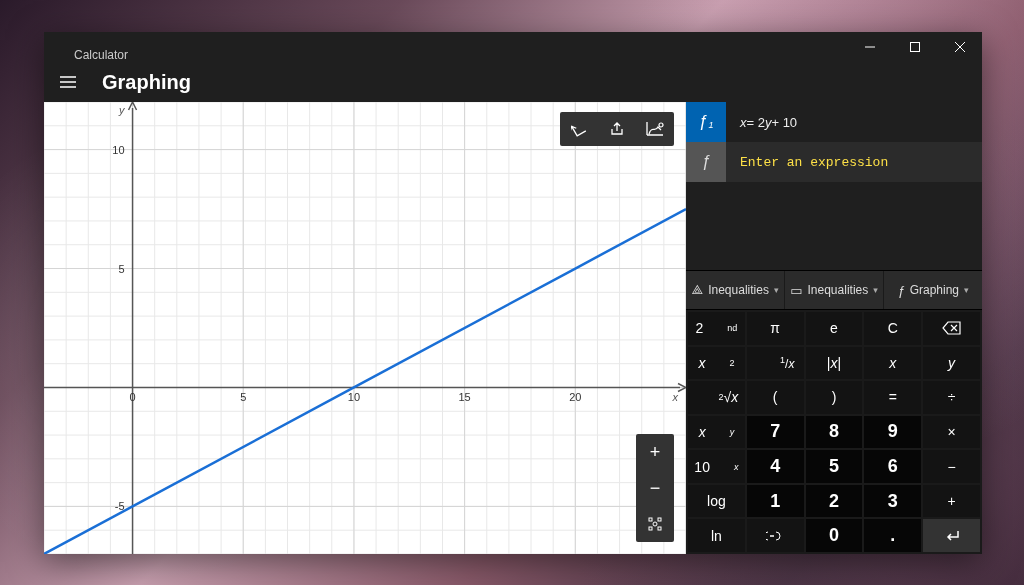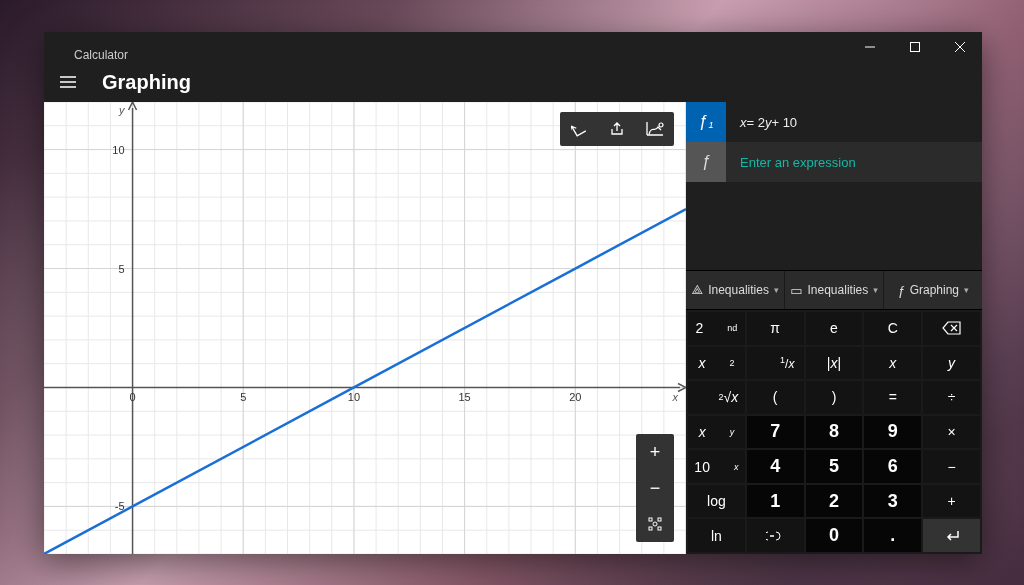--- a/index.html
+++ b/index.html
@@ -46,21 +46,21 @@
   }
   .zbtn { height: 36px; display: flex; align-items: center; justify-content: center; color: #fff; font-size: 18px; }
   .side-pane { width: 296px; background: #1f1f1f; display: flex; flex-direction: column; }
   .expr-list { display: flex; flex-direction: column; }
   .expr-row { display: flex; height: 40px; align-items: stretch; }
   .expr-badge { width: 40px; display: flex; align-items: center; justify-content: center; font-style: italic; font-size: 16px; }
   .expr-badge.active { background: #0063b1; }
   .expr-badge.inactive { background: #555; color: #ddd; }
   .expr-badge sub { font-size: 9px; font-style: italic; margin-left: 1px; margin-top: 6px;}
   .expr-text { flex: 1; display: flex; align-items: center; padding-left: 14px; font-size: 13px; color: #eee; }
-  .expr-text.placeholder { color: #14b8a6; }
+  .expr-text.placeholder { color: #fde047; font-family: Liberation Mono, monospace; }
   .expr-text .mathit { font-style: italic; }
   .cat-row { display: flex; height: 40px; border-top: 1px solid #000; border-bottom: 1px solid #000; margin-top: 88px;}
   .cat-btn { flex: 1; display: flex; align-items: center; justify-content: center; gap: 5px; font-size: 12px; color: #ddd; background: #2b2b2b; border-right: 1px solid #1a1a1a;}
   .cat-btn:last-child{border-right:none;}
   .cat-btn .chev { font-size: 9px; color: #aaa; }
   .cat-btn .caticon { font-size: 13px; }
   .cat-btn .caticon.fi { font-style: italic; }
   .keypad { flex: 1; display: grid; grid-template-columns: repeat(6, 1fr); grid-template-rows: repeat(6, 1fr); gap: 2px; background: #1a1a1a; padding: 2px;}
   .key {
     background: #131313; color: #fff; display: flex; align-items: center; justify-content: center;

